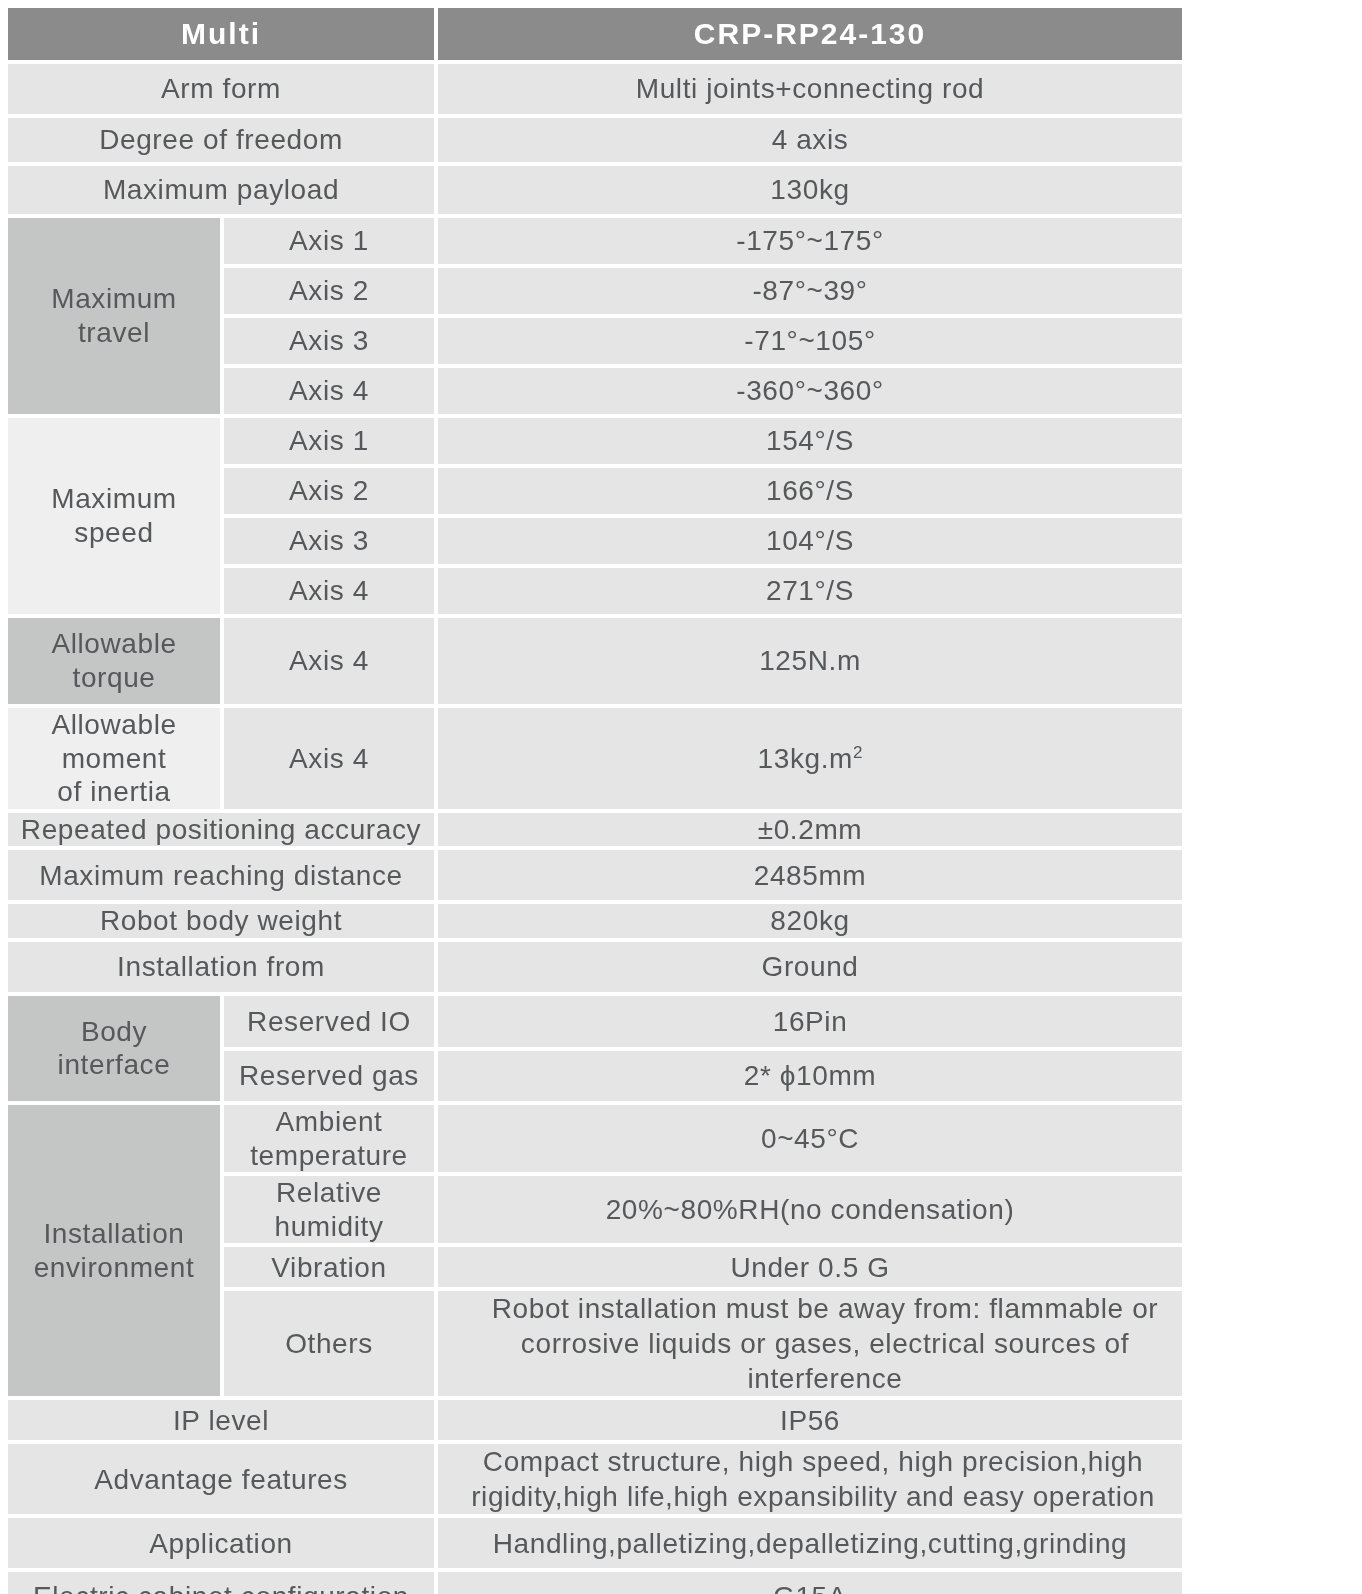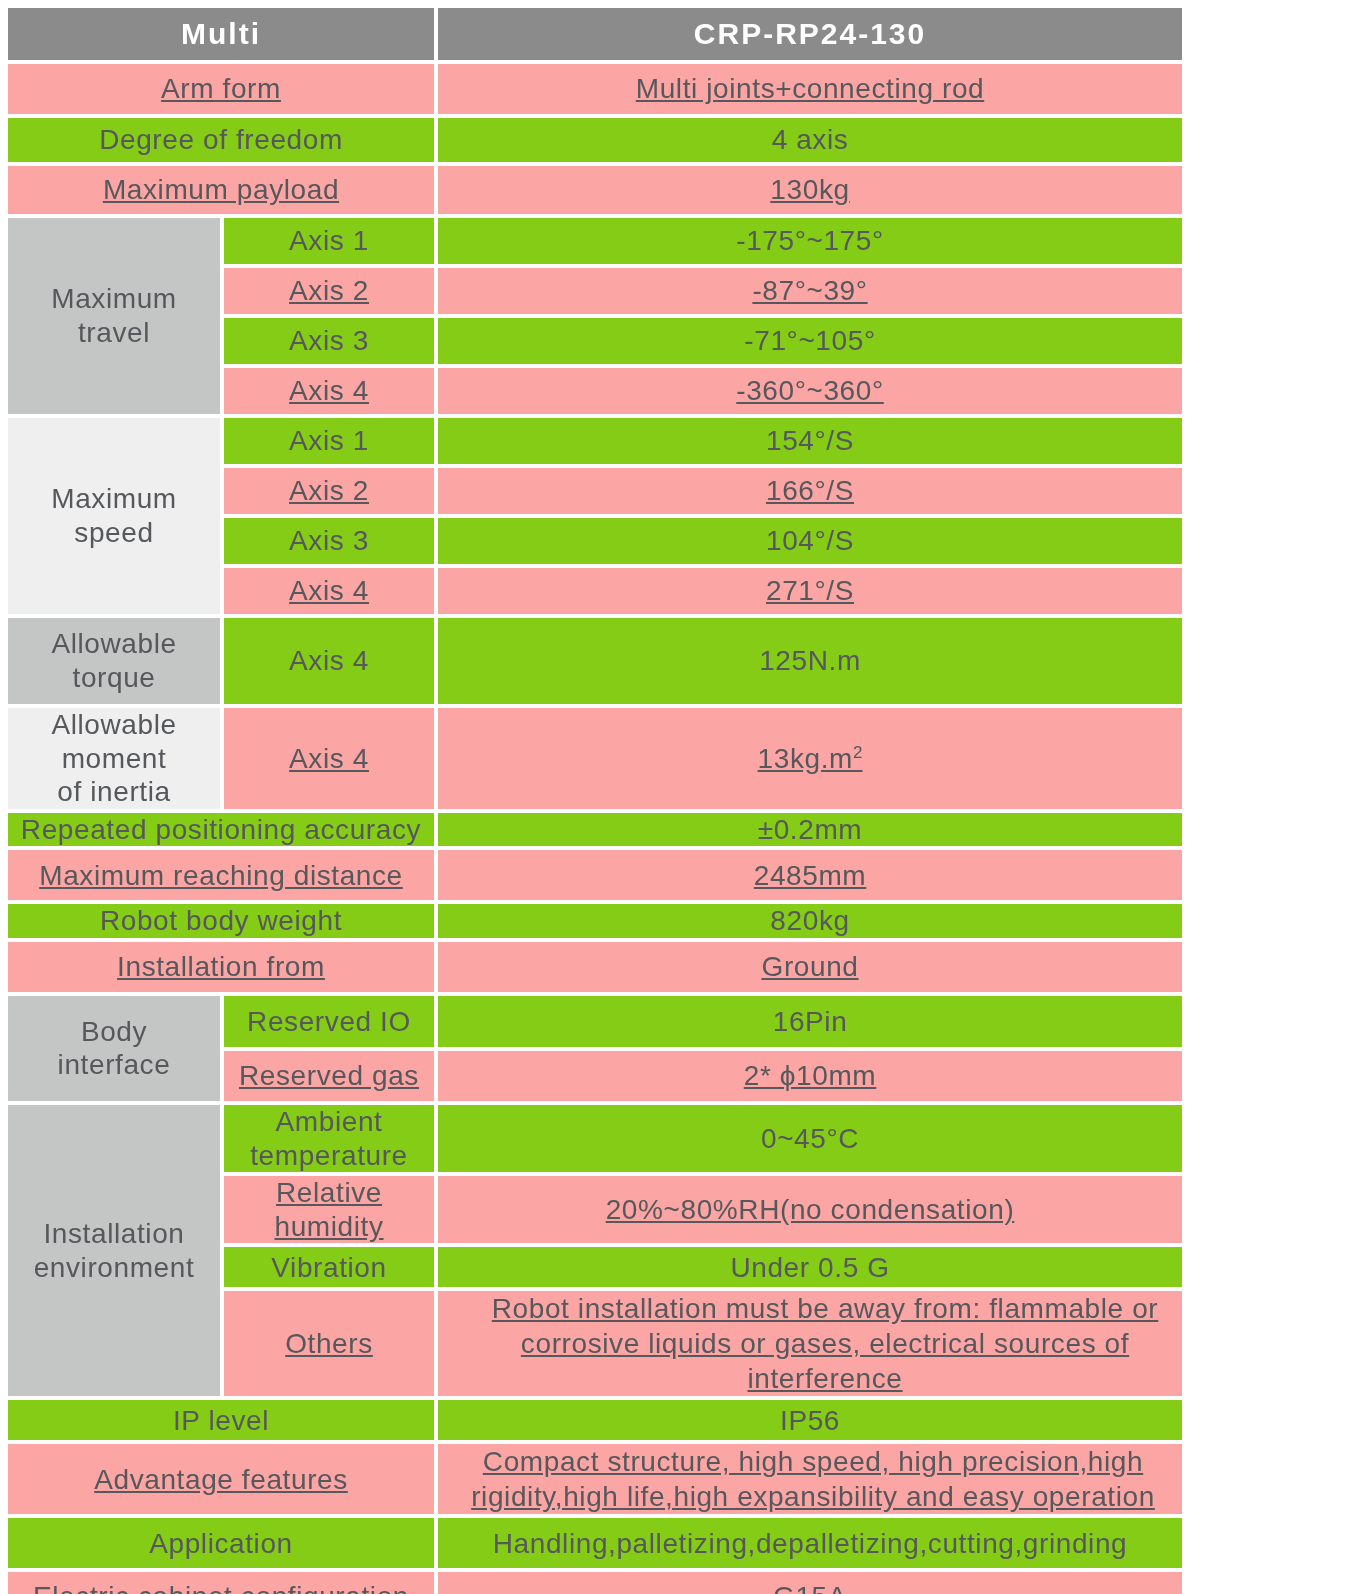--- a/index.html
+++ b/index.html
@@ -20,22 +20,22 @@
     padding:0;
     text-align:center;
     vertical-align:middle;
     font-size:28px;
     font-weight:normal;
     letter-spacing:0.6px;
     line-height:1.2;
   }
   
   .c-dark{background:#8b8b8b;color:#ffffff;font-weight:bold;font-size:30px;letter-spacing:2px;}
-  .c-stripe{background:#84cc16;}
-  .c-white{background:#fca5a5;text-decoration:underline;}
+  .c-stripe{background:#e5e5e5;}
+  .c-white{background:#e5e5e5;}
   .c-gdark{background:#c4c5c5;}
   .c-glight{background:#efefef;}
   .prelines{white-space:pre-line;}
   .para{
     text-align:center;
     line-height:1.25;
   }
   .para-others{padding-left:46px;padding-right:16px;}
   .para-adv{padding-left:12px;padding-right:6px;}
   sup{font-size:17px;letter-spacing:0;}

